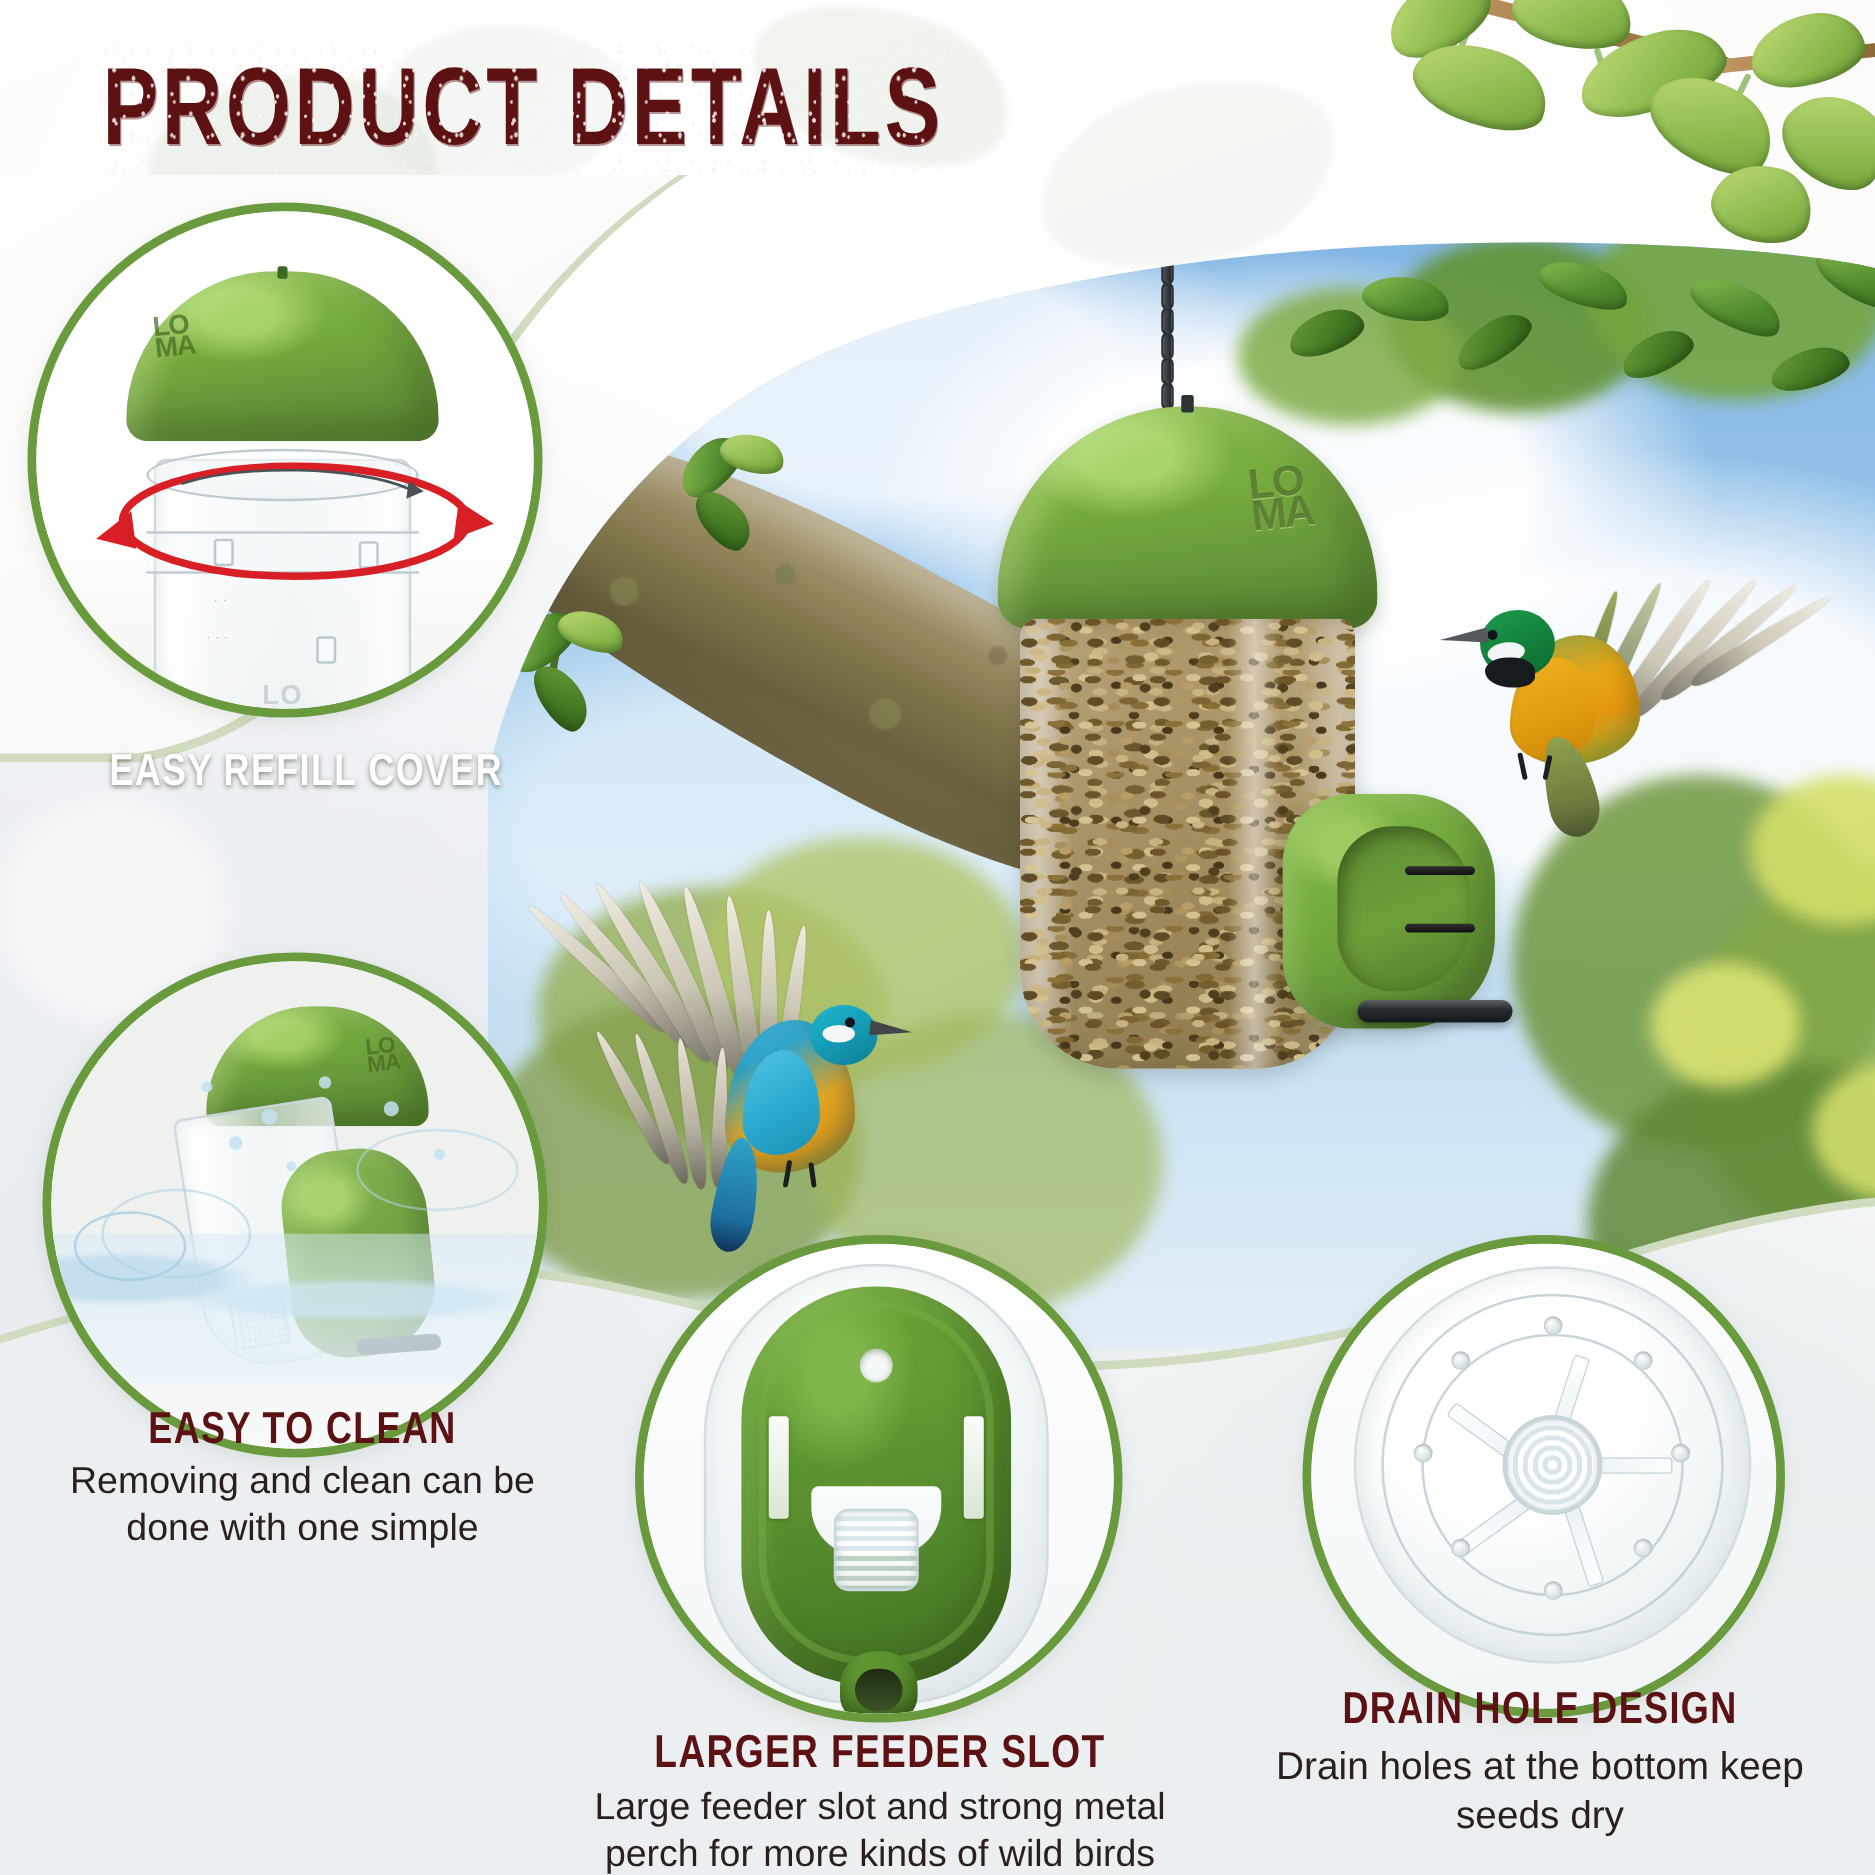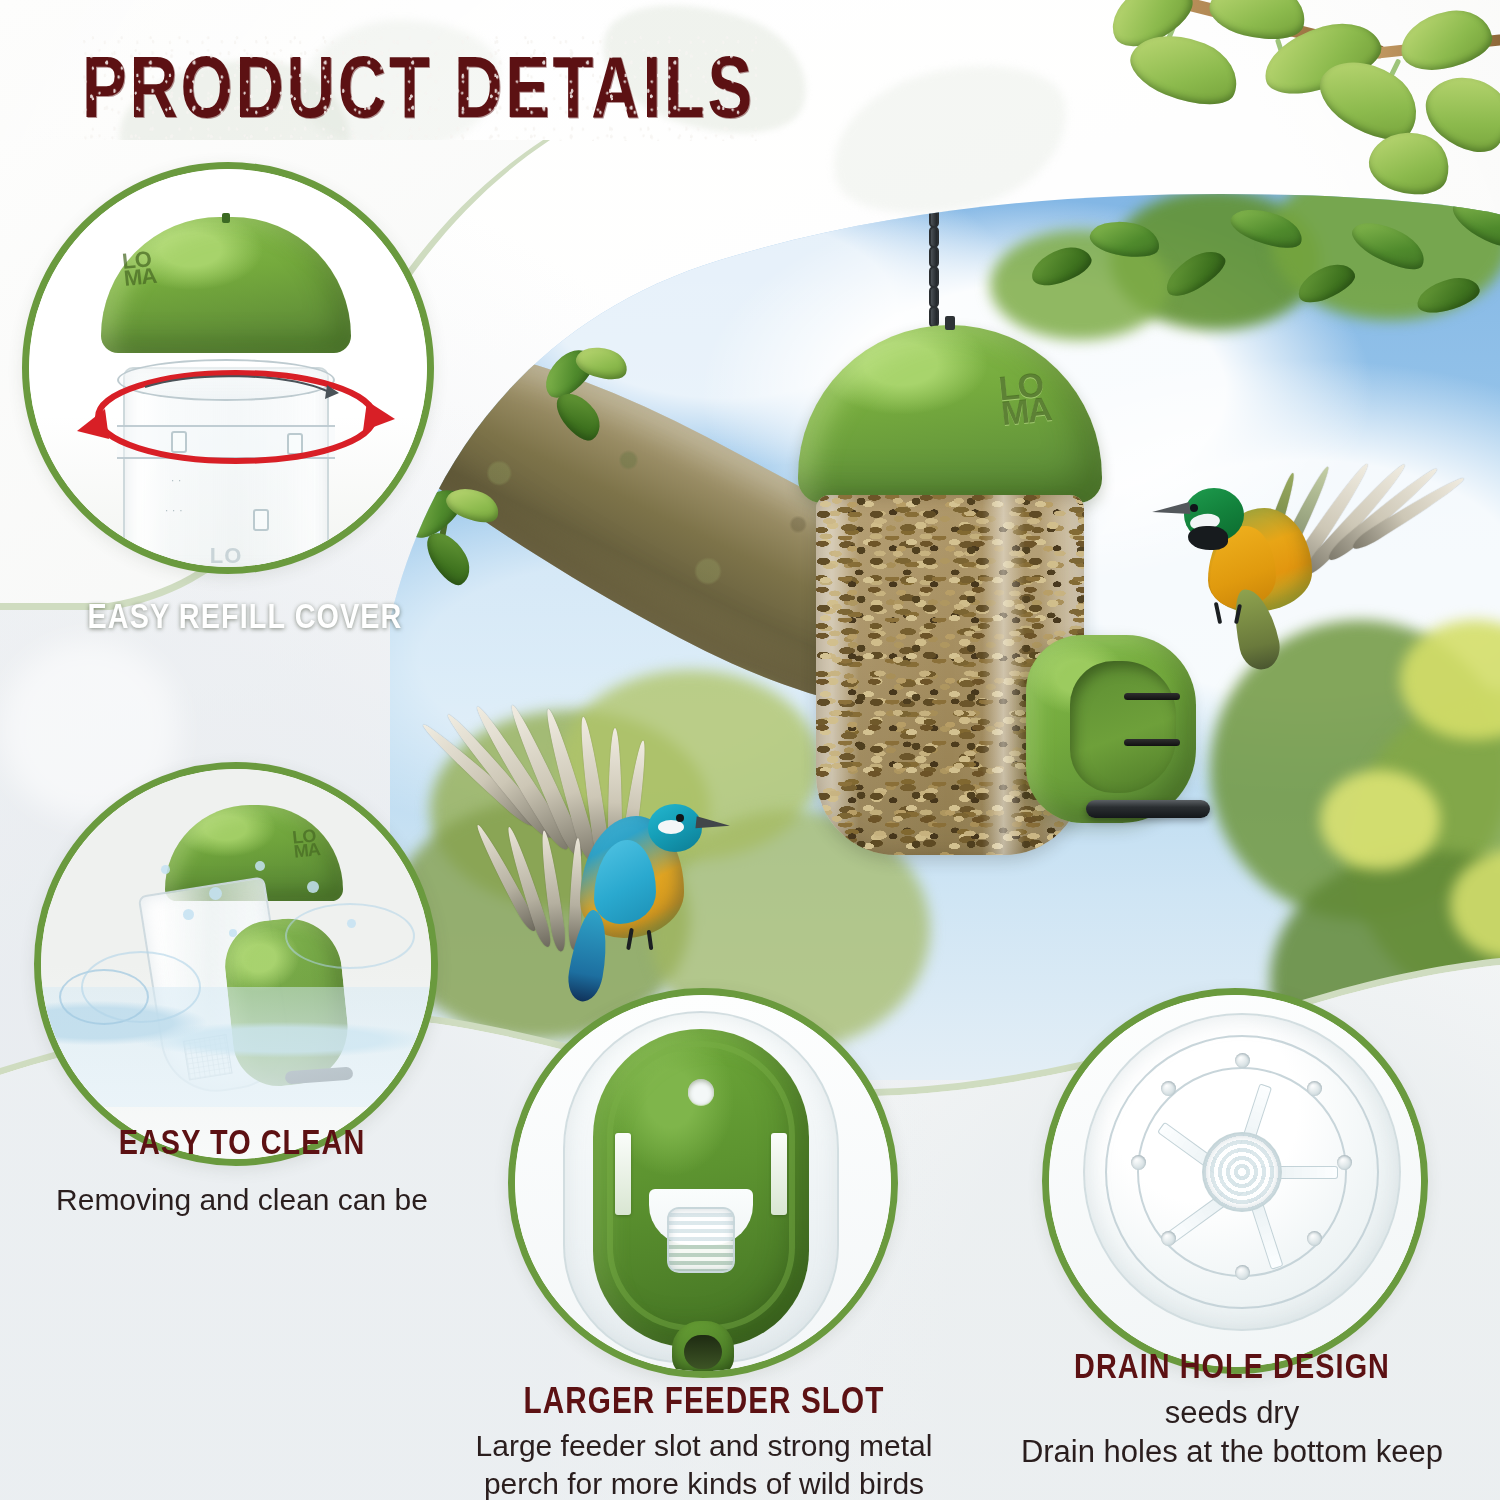--- a/index.html
+++ b/index.html
@@ -416,21 +416,21 @@
     white-space:nowrap;
   }
   .bd { font-weight:400; }
 
   #t1 { left:30px; top:598px; width:430px; }
   #t1 .hd { font-size:32px; color:#ffffff; text-shadow:0 1px 4px rgba(40,50,30,.55); }
   #t1 .bd { font-size:30px; line-height:37px; color:#ffffff; text-shadow:0 1px 5px rgba(40,50,30,.6); margin-top:8px; }
 
   #t2 { left:22px; top:1124px; width:440px; }
   #t2 .hd { font-size:32px; color:#5c1113; }
-  #t2 .bd { font-size:30px; line-height:38px; color:#2a1e1e; margin-top:20px; }
+  #t2 .bd { font-size:30px; line-height:38px; color:#2a1e1e; margin-top:5px; }
 
   #t3 { left:424px; top:1382px; width:560px; }
   #t3 .hd { font-size:33px; color:#5c1113; }
   #t3 .bd { font-size:30px; line-height:38px; color:#2a1e1e; margin-top:7px; }
 
   #t4 { left:982px; top:1348px; width:500px; }
   #t4 .hd { font-size:32px; color:#5c1113; }
   #t4 .bd { font-size:31px; line-height:39px; color:#2a1e1e; margin-top:8px; }
 
   
@@ -715,32 +715,33 @@
   <div class="blk" id="t1">
     <div class="hd">EASY REFILL COVER</div>
     <div class="bd">
     </div>
   </div>
 
   <div class="blk" id="t2">
     <div class="hd">EASY TO CLEAN</div>
     <div class="bd">
       <div>Removing and clean can be</div>
+      <div>done with one simple</div>
     </div>
   </div>
 
   <div class="blk" id="t3">
     <div class="hd">LARGER FEEDER SLOT</div>
     <div class="bd">
       <div>Large feeder slot and strong metal</div>
       <div>perch for more kinds of wild birds</div>
     </div>
   </div>
 
   <div class="blk" id="t4">
     <div class="hd">DRAIN HOLE DESIGN</div>
     <div class="bd">
+      <div>Drain holes at the bottom keep</div>
       <div>seeds dry</div>
-      <div>Drain holes at the bottom keep</div>
     </div>
   </div>
 
 </div>
 
 </body></html>

